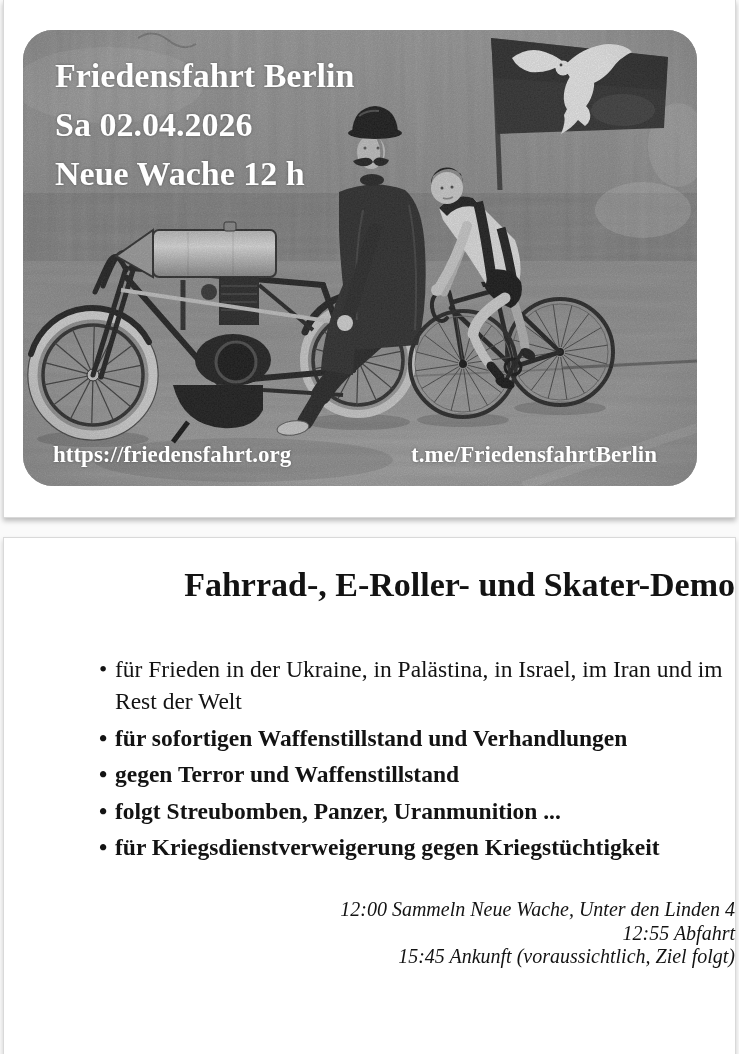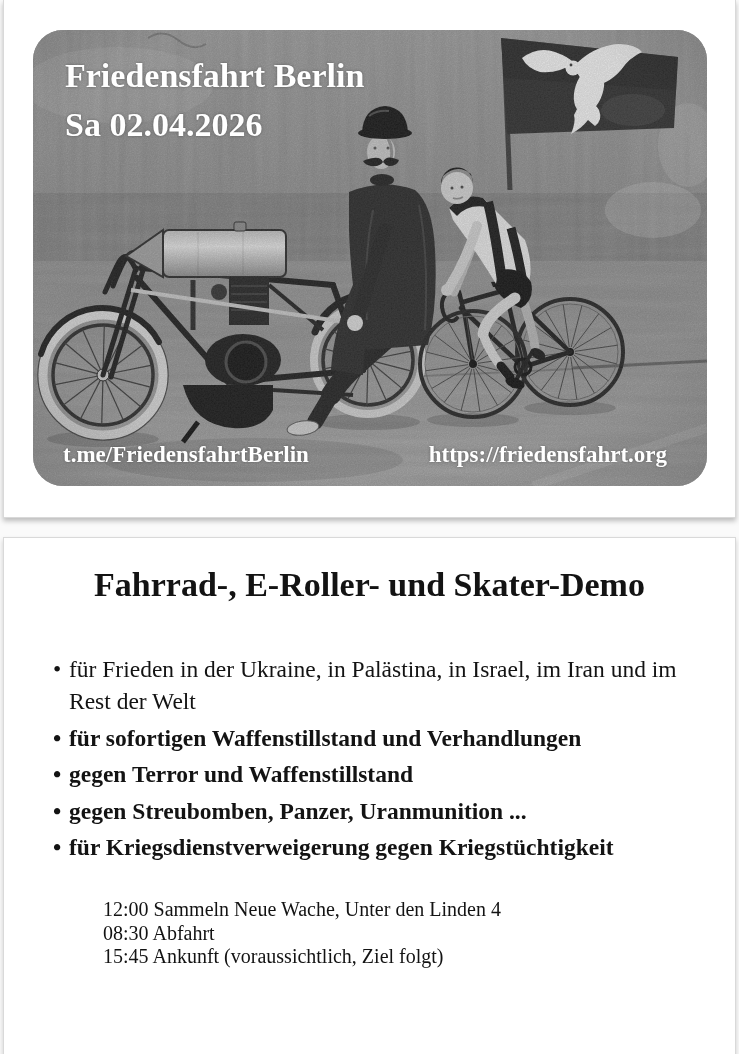--- a/index.html
+++ b/index.html
@@ -12,21 +12,21 @@
   .page{
     position:absolute;left:3px;width:733px;box-sizing:border-box;
     background:var(--page-bg,#ffffff);
     border:1px solid #d9d9d9;
   }
   .page1{top:0;height:518px;border-top:none;box-shadow:0 3px 5px rgba(0,0,0,.25);}
   .page2{top:537px;height:523px;box-shadow:0 3px 5px rgba(0,0,0,.18);}
 
   
   .photo{
-    position:absolute;left:29px;top:30px;width:674px;height:456px;
+    position:absolute;left:19px;top:30px;width:674px;height:456px;
     border-radius:30px;overflow:hidden;background:var(--photo-gray,#a2a2a2);
   }
   .photo svg{position:absolute;left:0;top:0;display:block;}
   .photo-title{
     position:absolute;left:32px;top:21px;
     font-size:34px;line-height:49px;font-weight:bold;
     color:var(--text-white,#fff);
     text-shadow:0 0 3px rgba(0,0,0,.35);
     white-space:nowrap;
   }
@@ -35,36 +35,37 @@
     display:flex;justify-content:space-between;
     font-size:23px;line-height:23px;font-weight:bold;
     color:var(--text-white,#fff);
     text-shadow:0 0 3px rgba(0,0,0,.35);
     white-space:nowrap;
   }
   .photo-links span{cursor:pointer;}
 
   
   .page2 h1{
-    margin:27px 0 0;text-align:center;
+    margin:27px 0 0;text-align:right;
     font-size:34px;line-height:40px;font-weight:bold;
     color:var(--text-dark,#111);
   }
   .page2 ul{
     margin:48px 0 0;padding:0 0 0 65px;list-style:none;
     width:720px;box-sizing:border-box;
     font-size:23.5px;line-height:32.4px;color:var(--text-dark,#111);
   }
-  .page2 li{position:relative;}
+  .page2 li{position:relative;margin-left:46px;}
   .page2 li + li{margin-top:4px;font-weight:bold;}
   .page2 li::before{content:"\2022";position:absolute;left:-16px;}
   .schedule{
     margin:35px 0 0 99px;
-    font-size:20px;line-height:23.4px;
+    font-style:italic;font-size:20px;line-height:23.4px;
     color:var(--text-dark,#111);
+    text-align:right;
   }
 
   
   .spokes line{stroke:#3a3a3a;stroke-width:1.2;}
   .spokes-fine line{stroke:#454545;stroke-width:1;}
   .frame{stroke:#1d1d1d;fill:none;stroke-linecap:round;}
 </style>
 </head>
 <body>
 
@@ -318,38 +319,39 @@
         </g>
 
         <rect width="674" height="456" filter="url(#grainDark)" opacity="0.16"></rect>
         <rect width="674" height="456" filter="url(#grainLight)" opacity="0.10"></rect>
         <rect width="674" height="456" fill="url(#vignette)"></rect>
       </svg>
 
       <div class="photo-title">
         <div>Friedensfahrt Berlin</div>
         <div>Sa 02.04.2026</div>
+        <div>Neue Wache 12 h</div>
       </div>
 
       <div class="photo-links">
+        <span>https://friedensfahrt.org</span>
         <span>t.me/FriedensfahrtBerlin</span>
-        <span>https://friedensfahrt.org</span>
       </div>
     </div>
   </div>
 
   <div class="page page2">
     <h1>Fahrrad-, E-Roller- und Skater-Demo</h1>
     <ul>
       <li>für Frieden in der Ukraine, in Palästina, in Israel, im Iran und im Rest der Welt</li>
       <li>für sofortigen Waffenstillstand und Verhandlungen</li>
       <li>gegen Terror und Waffenstillstand</li>
-      <li>gegen Streubomben, Panzer, Uranmunition ...</li>
+      <li>folgt Streubomben, Panzer, Uranmunition ...</li>
       <li>für Kriegsdienstverweigerung gegen Kriegstüchtigkeit</li>
     </ul>
     <div class="schedule">
       <div>12:00 Sammeln Neue Wache, Unter den Linden 4</div>
-      <div>08:30 Abfahrt</div>
+      <div>12:55 Abfahrt</div>
       <div>15:45 Ankunft (voraussichtlich, Ziel folgt)</div>
     </div>
   </div>
 
 </div>
 
 </body></html>

